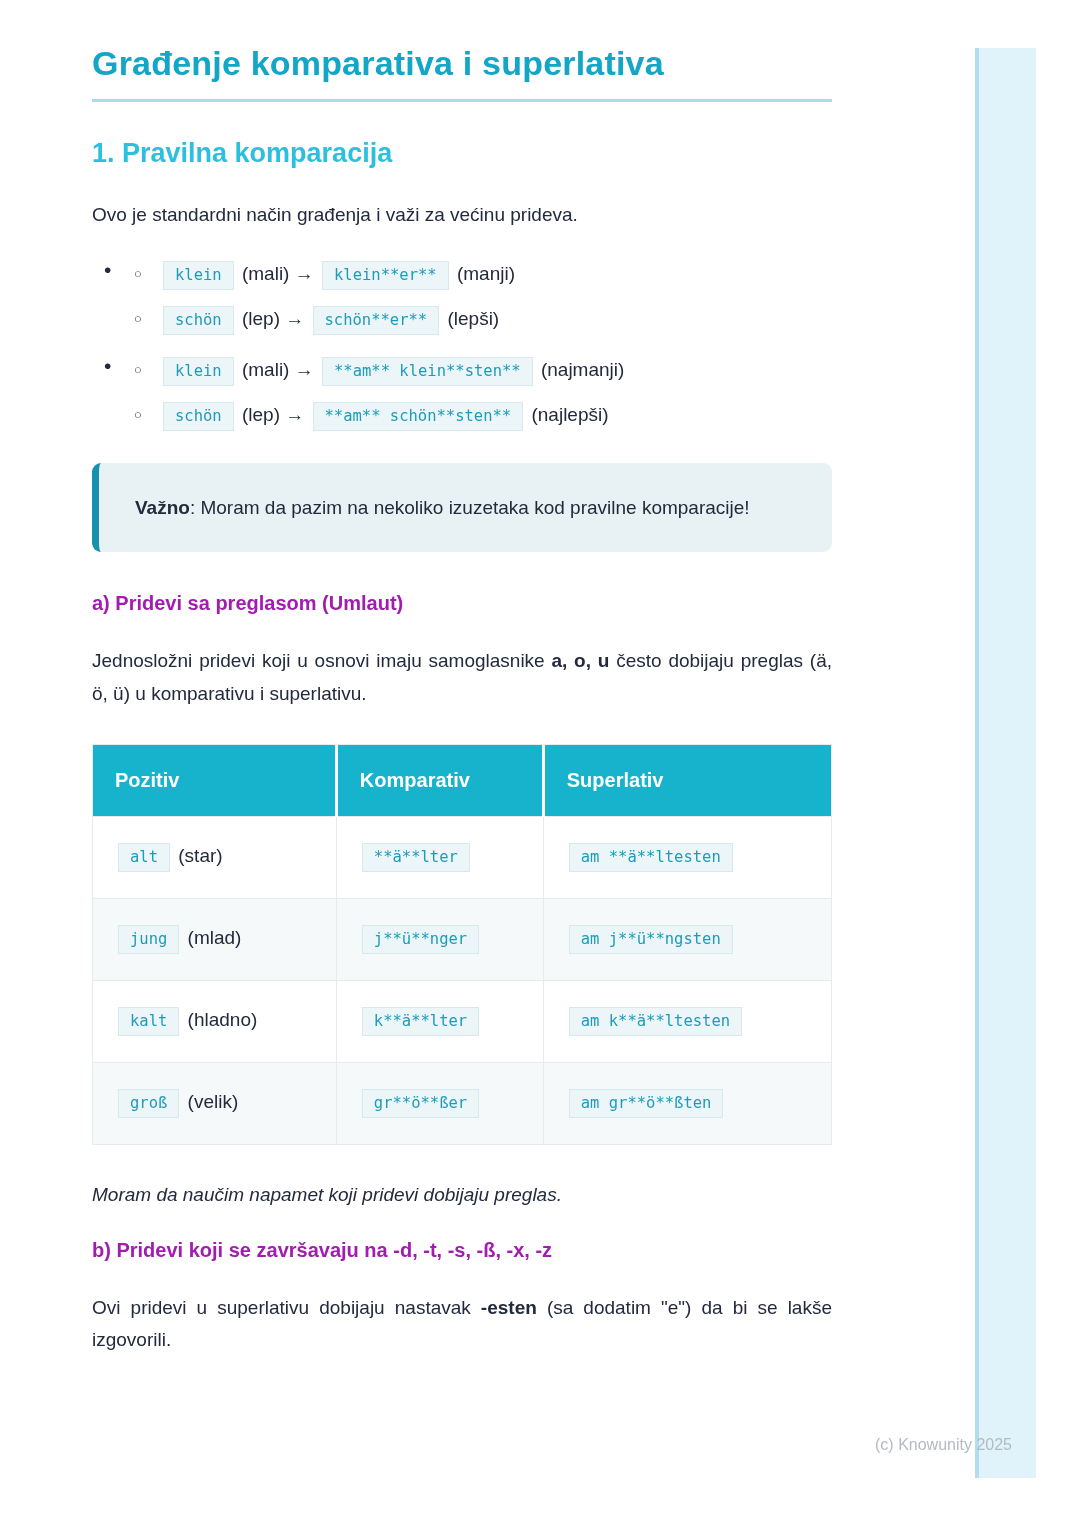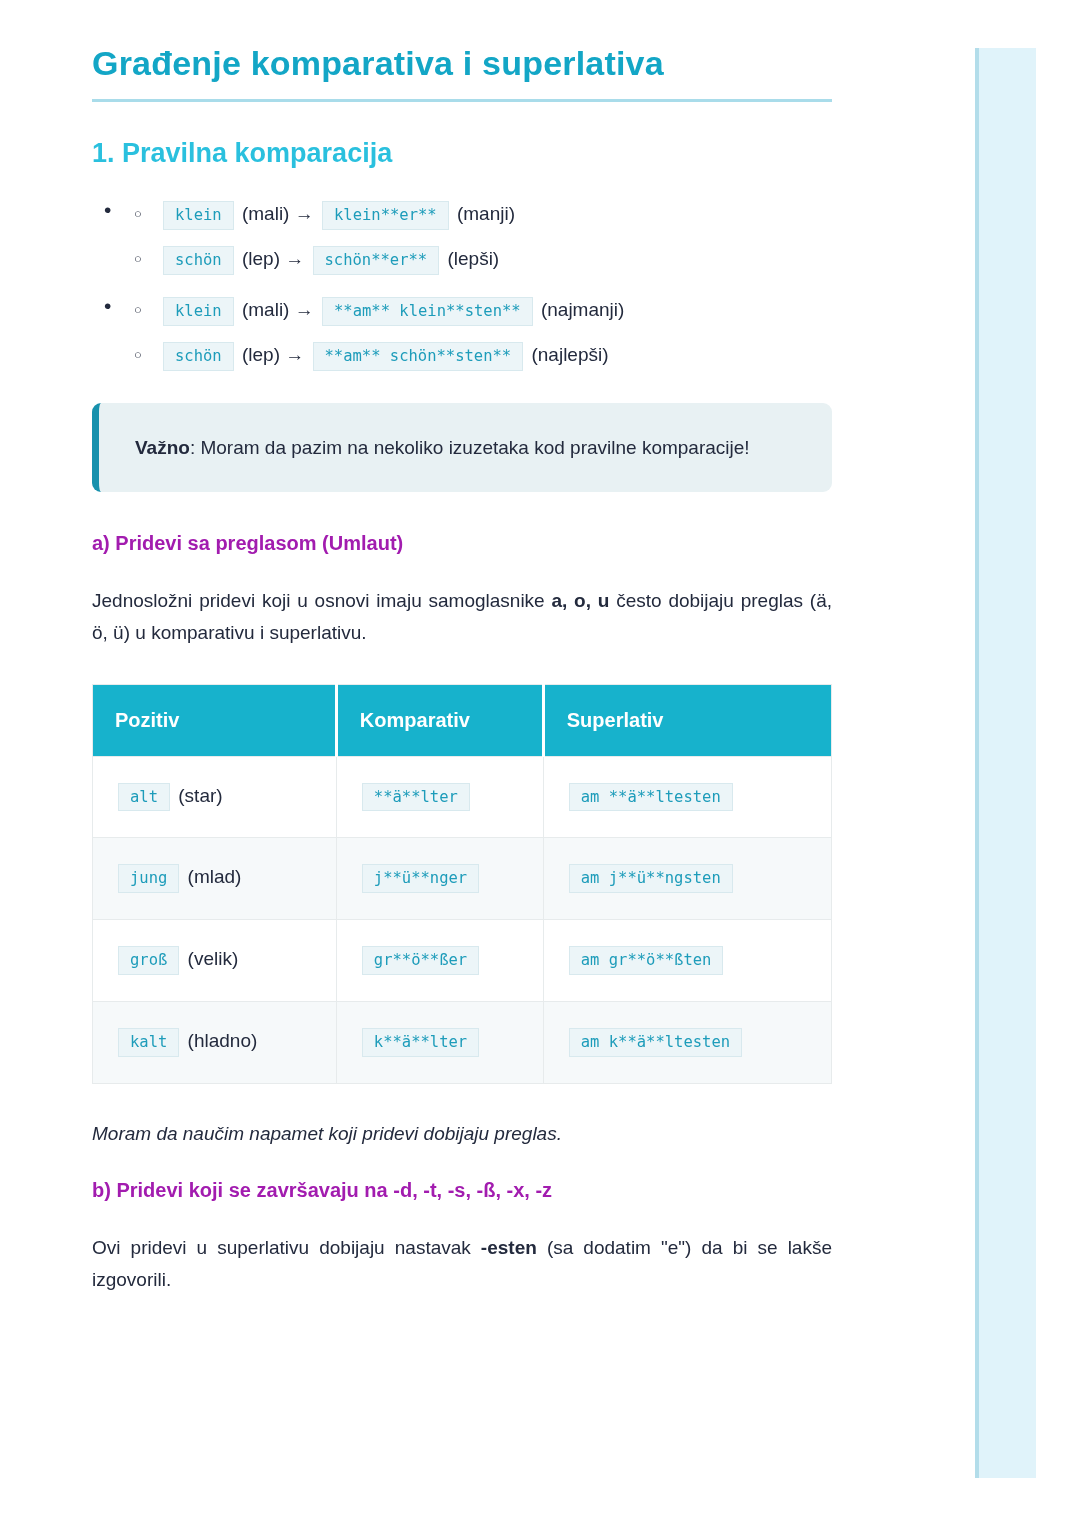--- a/index.html
+++ b/index.html
@@ -68,20 +68,21 @@
 
 <div class="canvas">
   <div class="side-bar"></div>
 
   <div class="content">
     <h1 class="doc-title">Građenje komparativa i superlativa</h1>
     <hr class="divider">
 
     <h2 class="h2">1. Pravilna komparacija</h2>
 
+    <p class="para">Ovo je standardni način građenja i važi za većinu prideva.</p>
 
     <ul class="rules">
         <li class="rule">
           <ul class="subs">
             <li class="sub"><code class="chip">klein</code><span> (mali) → </span><code class="chip">klein**er**</code><span> (manji)</span></li>
             <li class="sub"><code class="chip">schön</code><span> (lep) → </span><code class="chip">schön**er**</code><span> (lepši)</span></li>
           </ul>
         </li>
         <li class="rule">
           <ul class="subs">
@@ -110,32 +111,33 @@
             <td><code class="chip">alt</code><span> (star)</span></td>
             <td><code class="chip">**ä**lter</code></td>
             <td><code class="chip">am **ä**ltesten</code></td>
           </tr>
           <tr>
             <td><code class="chip">jung</code><span> (mlad)</span></td>
             <td><code class="chip">j**ü**nger</code></td>
             <td><code class="chip">am j**ü**ngsten</code></td>
           </tr>
           <tr>
+            <td><code class="chip">kalt</code><span> (hladno)</span></td>
+            <td><code class="chip">k**ä**lter</code></td>
+            <td><code class="chip">am k**ä**ltesten</code></td>
+          </tr>
+          <tr>
             <td><code class="chip">groß</code><span> (velik)</span></td>
             <td><code class="chip">gr**ö**ßer</code></td>
             <td><code class="chip">am gr**ö**ßten</code></td>
-          </tr>
-          <tr>
-            <td><code class="chip">kalt</code><span> (hladno)</span></td>
-            <td><code class="chip">k**ä**lter</code></td>
-            <td><code class="chip">am k**ä**ltesten</code></td>
           </tr>
         </tbody>
     </table>
 
     <p class="para italic">Moram da naučim napamet koji pridevi dobijaju preglas.</p>
 
     <h3 class="h3">b) Pridevi koji se završavaju na -d, -t, -s, -ß, -x, -z</h3>
 
     <p class="para justify"><span>Ovi pridevi u superlativu dobijaju nastavak </span><strong>-esten</strong><span> (sa dodatim "e") da bi se lakše izgovorili.</span></p>
   </div>
 
+  <div class="footer">(c) Knowunity 2025</div>
 </div>
 
 </body></html>

